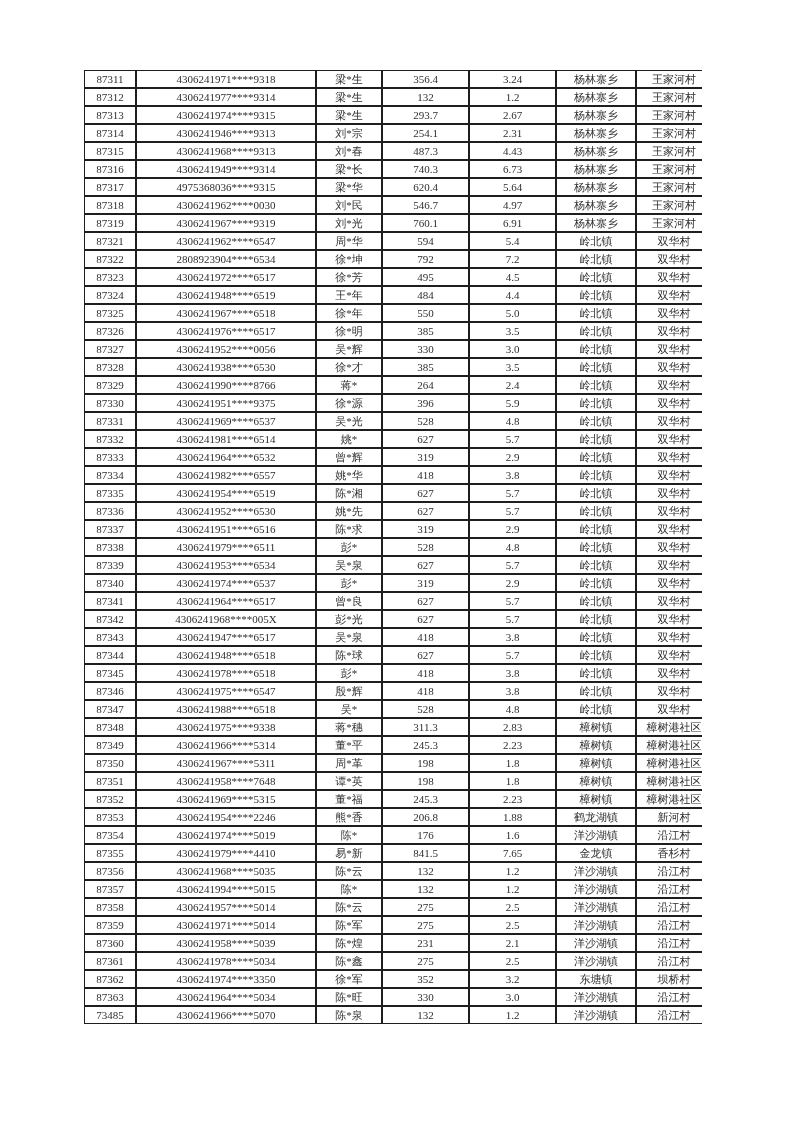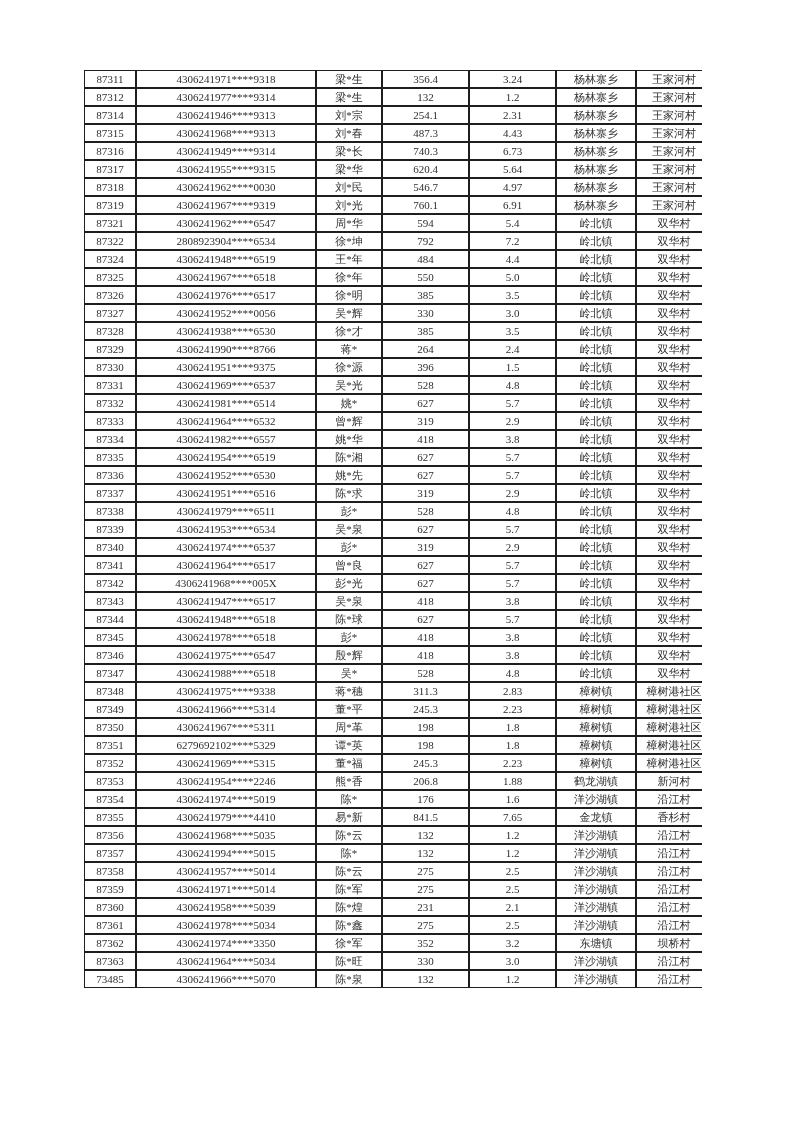--- a/index.html
+++ b/index.html
@@ -72,20 +72,29 @@
         <tr>
           <td>87312</td>
           <td>4306241977****9314</td>
           <td>梁*生</td>
           <td>132</td>
           <td>1.2</td>
           <td>杨林寨乡</td>
           <td>王家河村</td>
         </tr>
         <tr>
+          <td>87313</td>
+          <td>4306241974****9315</td>
+          <td>梁*生</td>
+          <td>293.7</td>
+          <td>2.67</td>
+          <td>杨林寨乡</td>
+          <td>王家河村</td>
+        </tr>
+        <tr>
           <td>87314</td>
           <td>4306241946****9313</td>
           <td>刘*宗</td>
           <td>254.1</td>
           <td>2.31</td>
           <td>杨林寨乡</td>
           <td>王家河村</td>
         </tr>
         <tr>
           <td>87315</td>
@@ -100,21 +109,21 @@
           <td>87316</td>
           <td>4306241949****9314</td>
           <td>梁*长</td>
           <td>740.3</td>
           <td>6.73</td>
           <td>杨林寨乡</td>
           <td>王家河村</td>
         </tr>
         <tr>
           <td>87317</td>
-          <td>4306241955****9315</td>
+          <td>4975368036****9315</td>
           <td>梁*华</td>
           <td>620.4</td>
           <td>5.64</td>
           <td>杨林寨乡</td>
           <td>王家河村</td>
         </tr>
         <tr>
           <td>87318</td>
           <td>4306241962****0030</td>
           <td>刘*民</td>
@@ -144,20 +153,29 @@
         <tr>
           <td>87322</td>
           <td>2808923904****6534</td>
           <td>徐*坤</td>
           <td>792</td>
           <td>7.2</td>
           <td>岭北镇</td>
           <td>双华村</td>
         </tr>
         <tr>
+          <td>87323</td>
+          <td>4306241972****6517</td>
+          <td>徐*芳</td>
+          <td>495</td>
+          <td>4.5</td>
+          <td>岭北镇</td>
+          <td>双华村</td>
+        </tr>
+        <tr>
           <td>87324</td>
           <td>4306241948****6519</td>
           <td>王*年</td>
           <td>484</td>
           <td>4.4</td>
           <td>岭北镇</td>
           <td>双华村</td>
         </tr>
         <tr>
           <td>87325</td>
@@ -202,21 +220,21 @@
           <td>264</td>
           <td>2.4</td>
           <td>岭北镇</td>
           <td>双华村</td>
         </tr>
         <tr>
           <td>87330</td>
           <td>4306241951****9375</td>
           <td>徐*源</td>
           <td>396</td>
-          <td>1.5</td>
+          <td>5.9</td>
           <td>岭北镇</td>
           <td>双华村</td>
         </tr>
         <tr>
           <td>87331</td>
           <td>4306241969****6537</td>
           <td>吴*光</td>
           <td>528</td>
           <td>4.8</td>
           <td>岭北镇</td>
@@ -388,21 +406,21 @@
           <td>87350</td>
           <td>4306241967****5311</td>
           <td>周*革</td>
           <td>198</td>
           <td>1.8</td>
           <td>樟树镇</td>
           <td>樟树港社区</td>
         </tr>
         <tr>
           <td>87351</td>
-          <td>6279692102****5329</td>
+          <td>4306241958****7648</td>
           <td>谭*英</td>
           <td>198</td>
           <td>1.8</td>
           <td>樟树镇</td>
           <td>樟树港社区</td>
         </tr>
         <tr>
           <td>87352</td>
           <td>4306241969****5315</td>
           <td>董*福</td>

